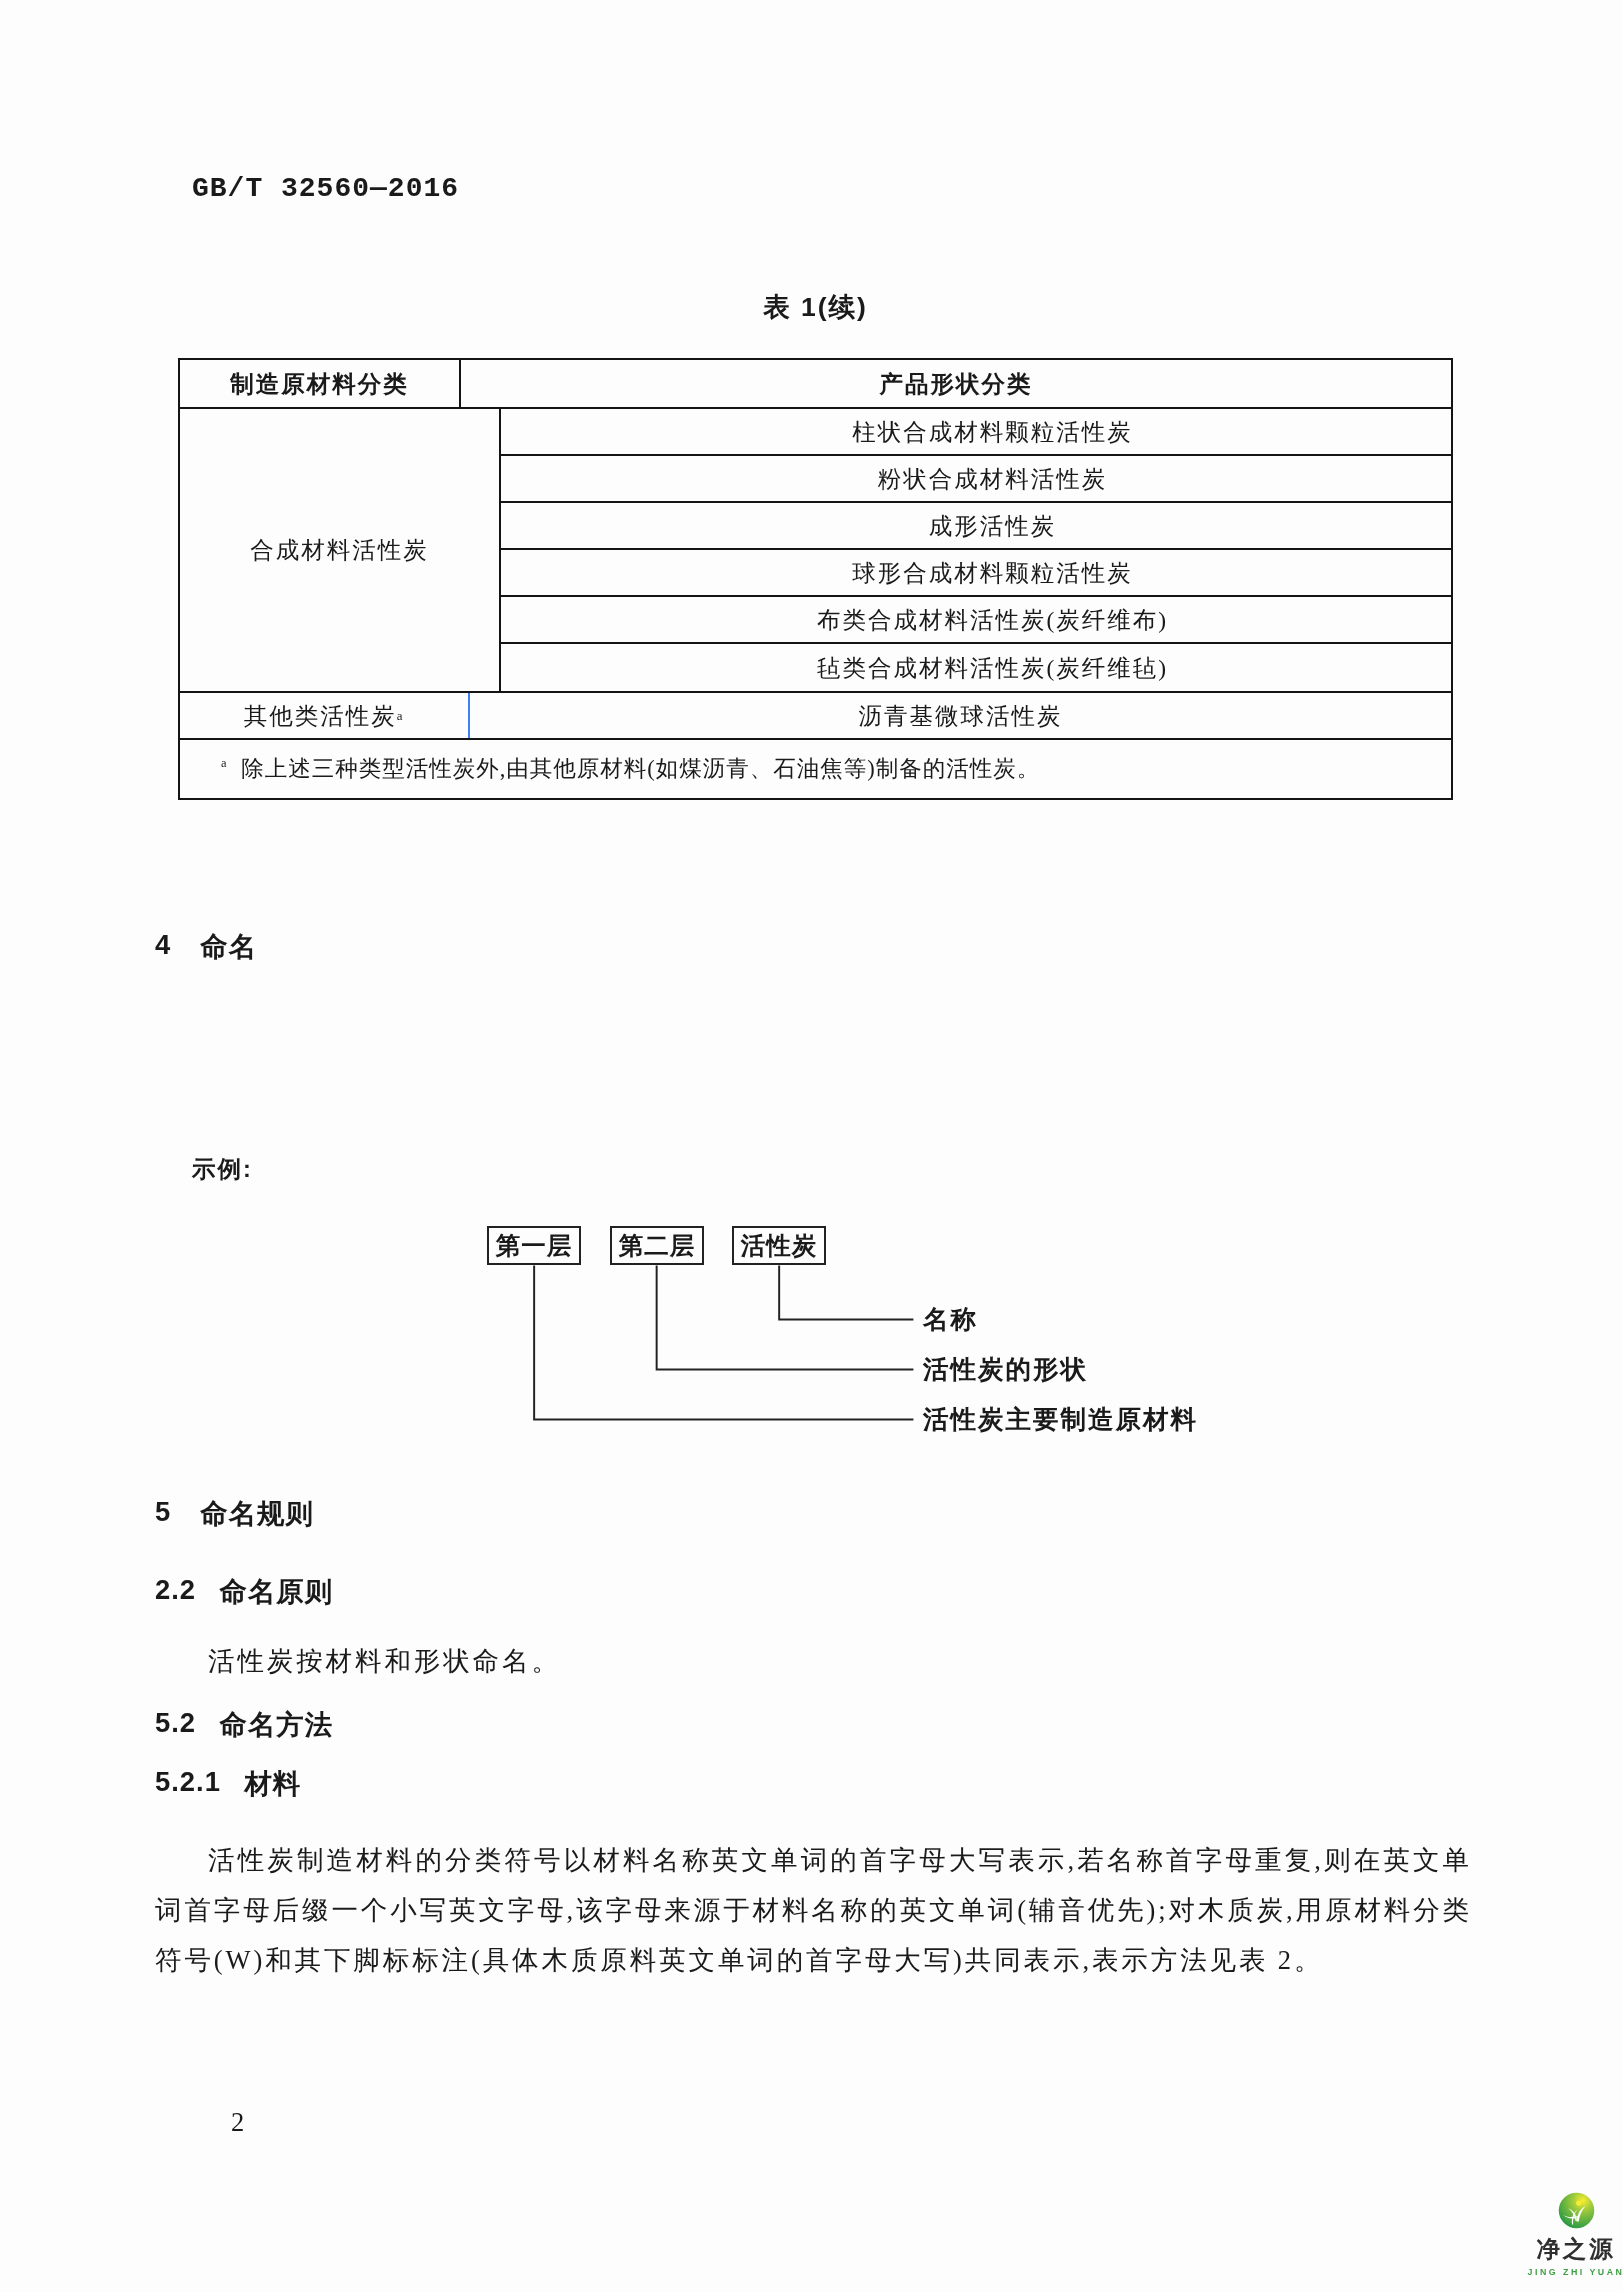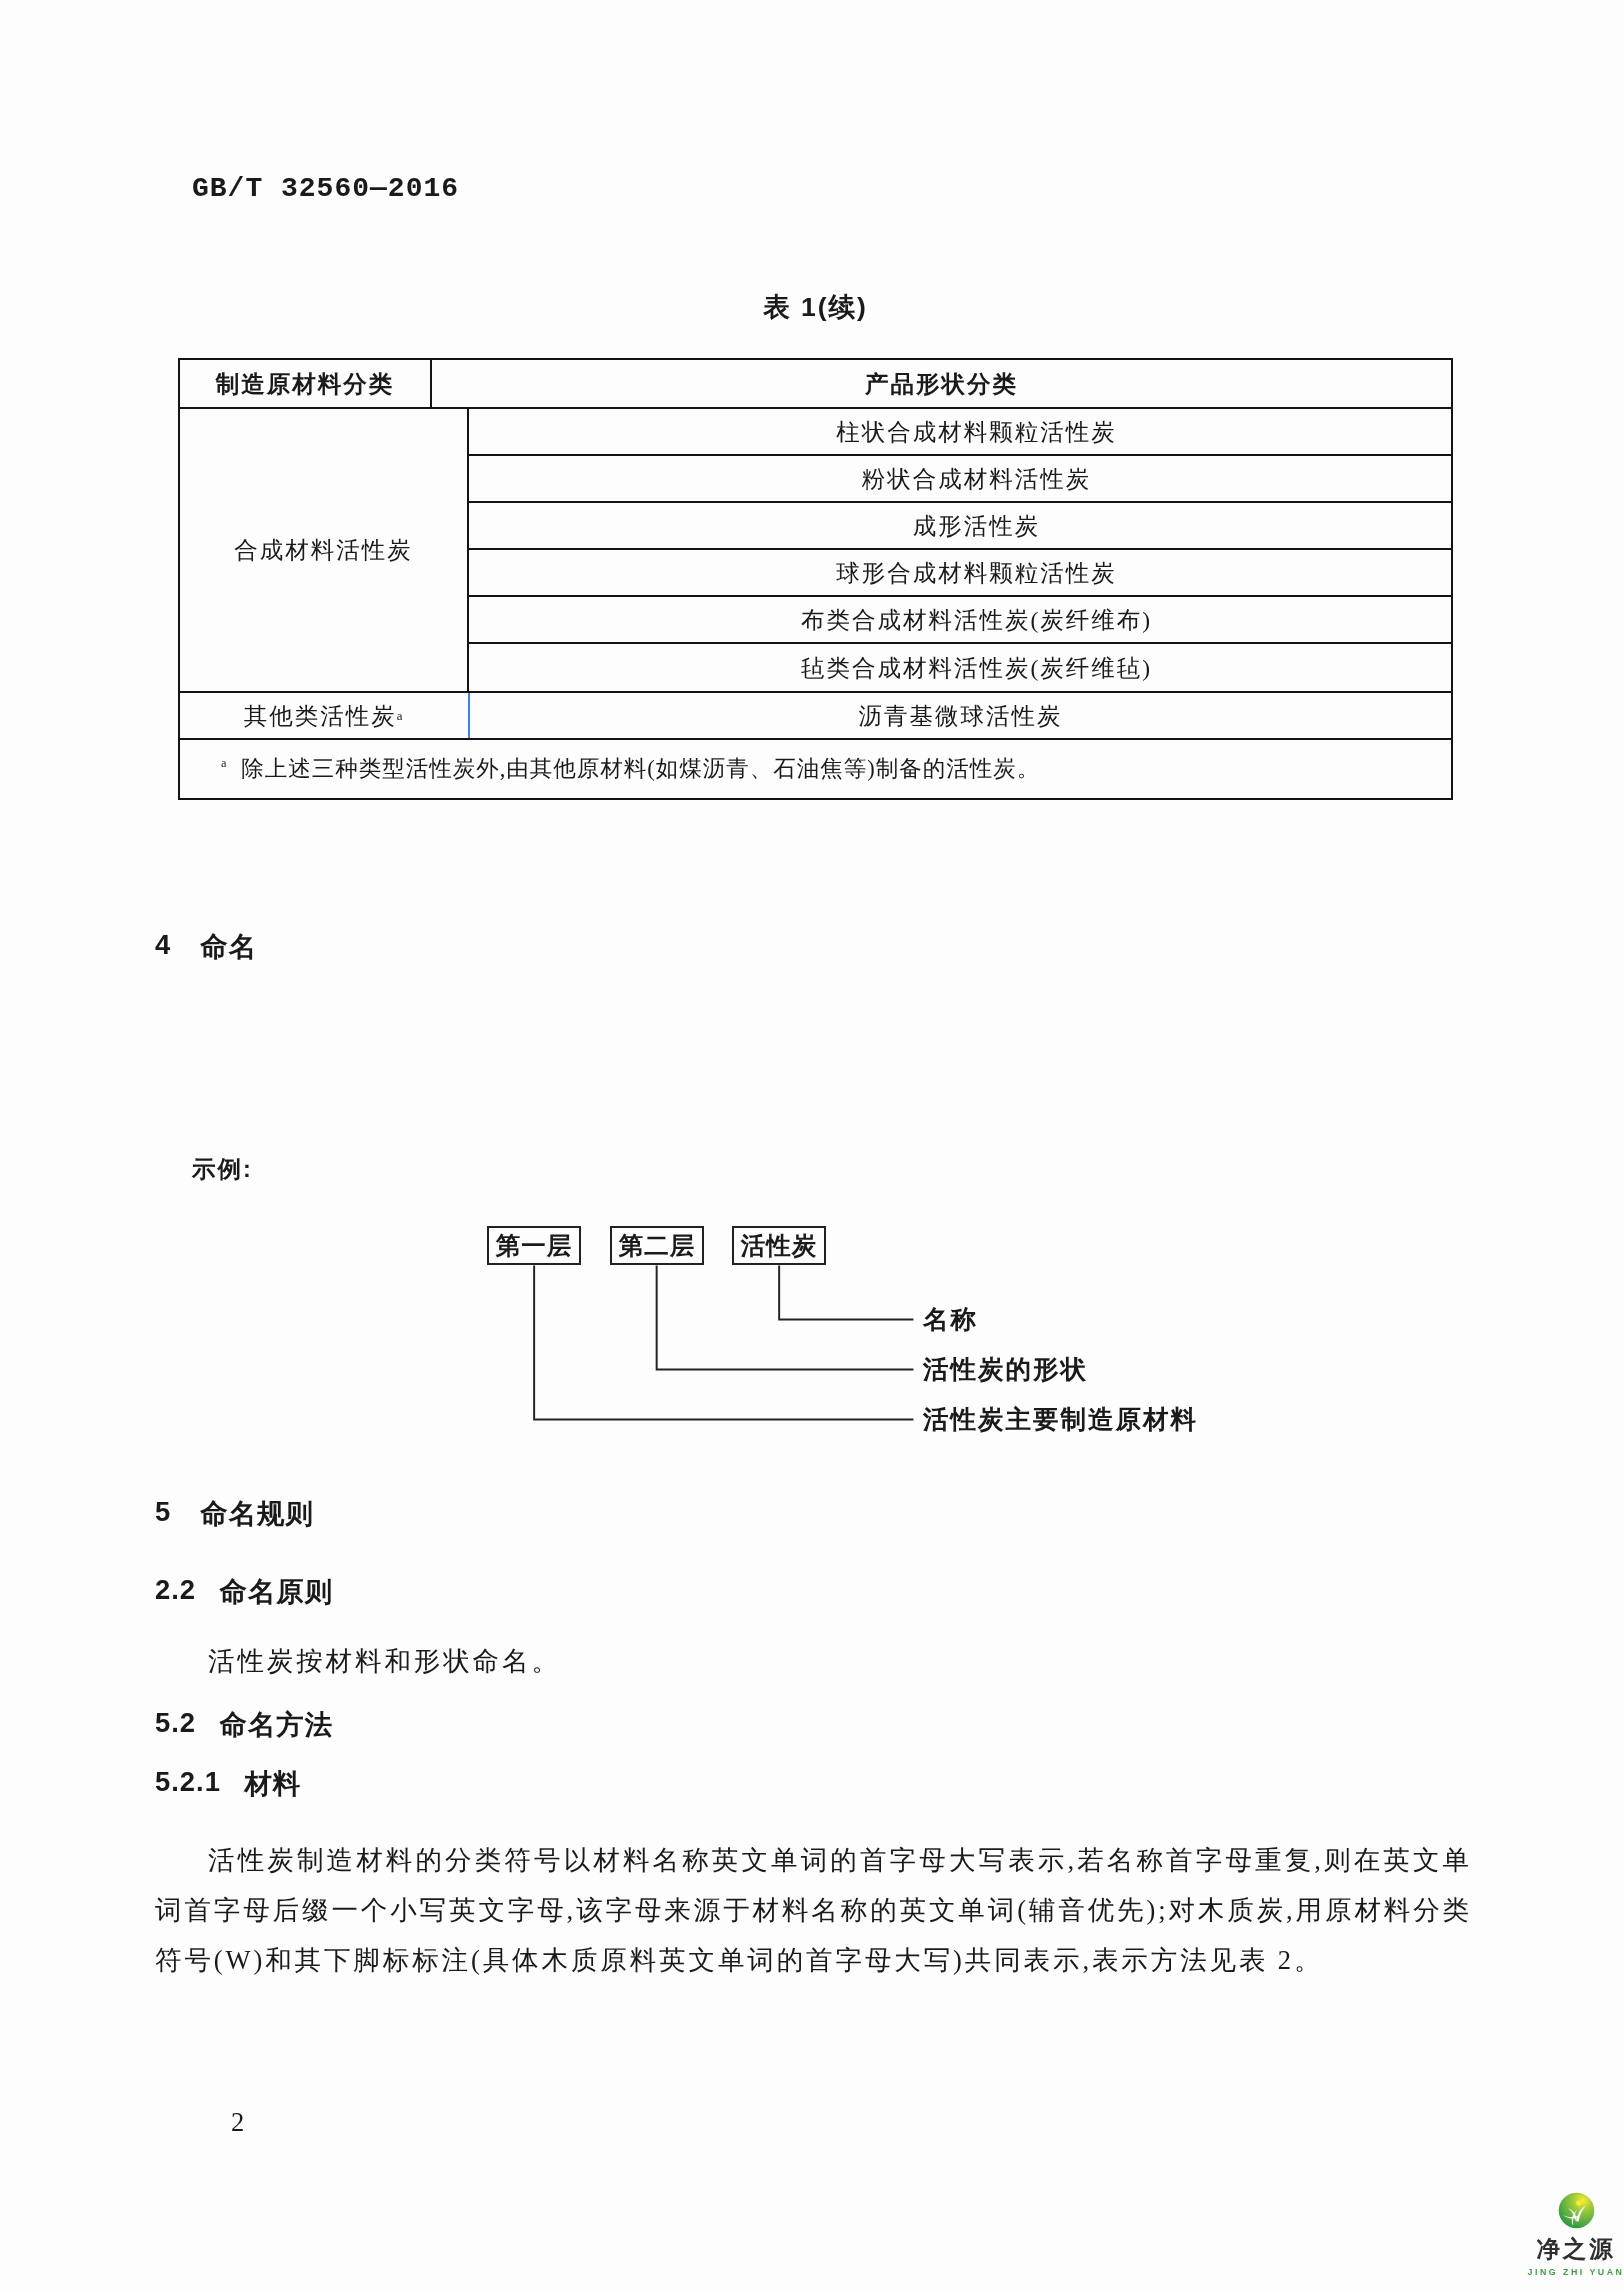--- a/index.html
+++ b/index.html
@@ -29,24 +29,24 @@
     letter-spacing:2px;
   }
 
   
   .gbtable {
     position:absolute; left:178px; top:358px; width:1275px;
     border:2.9px solid #141414;
     font-size:23.5px; letter-spacing:2px;
   }
   .t-header { display:flex; height:49px; border-bottom:2.9px solid #141414; font-weight:bold; }
-  .t-h1 { width:252px; border-right:2px solid #141414; display:flex; align-items:center; justify-content:center; }
+  .t-h1 { width:281px; border-right:2px solid #141414; display:flex; align-items:center; justify-content:center; }
   .t-h2 { flex:1; display:flex; align-items:center; justify-content:center; }
   .t-body { display:flex; border-bottom:2px solid #141414; }
-  .t-left { width:289px; border-right:2px solid #141414; display:flex; align-items:center; justify-content:center; }
+  .t-left { width:321px; border-right:2px solid #141414; display:flex; align-items:center; justify-content:center; }
   .t-rights { flex:1; }
   .t-row { height:47px; border-bottom:2px solid #141414; display:flex; align-items:center; justify-content:center;padding-left:33px; }
   .t-row:last-child { border-bottom:none; }
   .t-row8 { display:flex; height:47px; border-bottom:2.9px solid #141414; }
   .t-l8 { width:290px; border-right:2px solid #3b82f6; display:flex; align-items:center; justify-content:center; }
   .t-r8 { flex:1; display:flex; align-items:center; justify-content:center; }
   .t-foot { padding:12.7px 23.5px 14.7px 41px; font-size:22.5px; letter-spacing:1px; }
   sup.fm { font-size:0.55em; vertical-align:super; margin-right:13.7px; }
   sup.cm { font-size:0.55em; vertical-align:super; }
 

